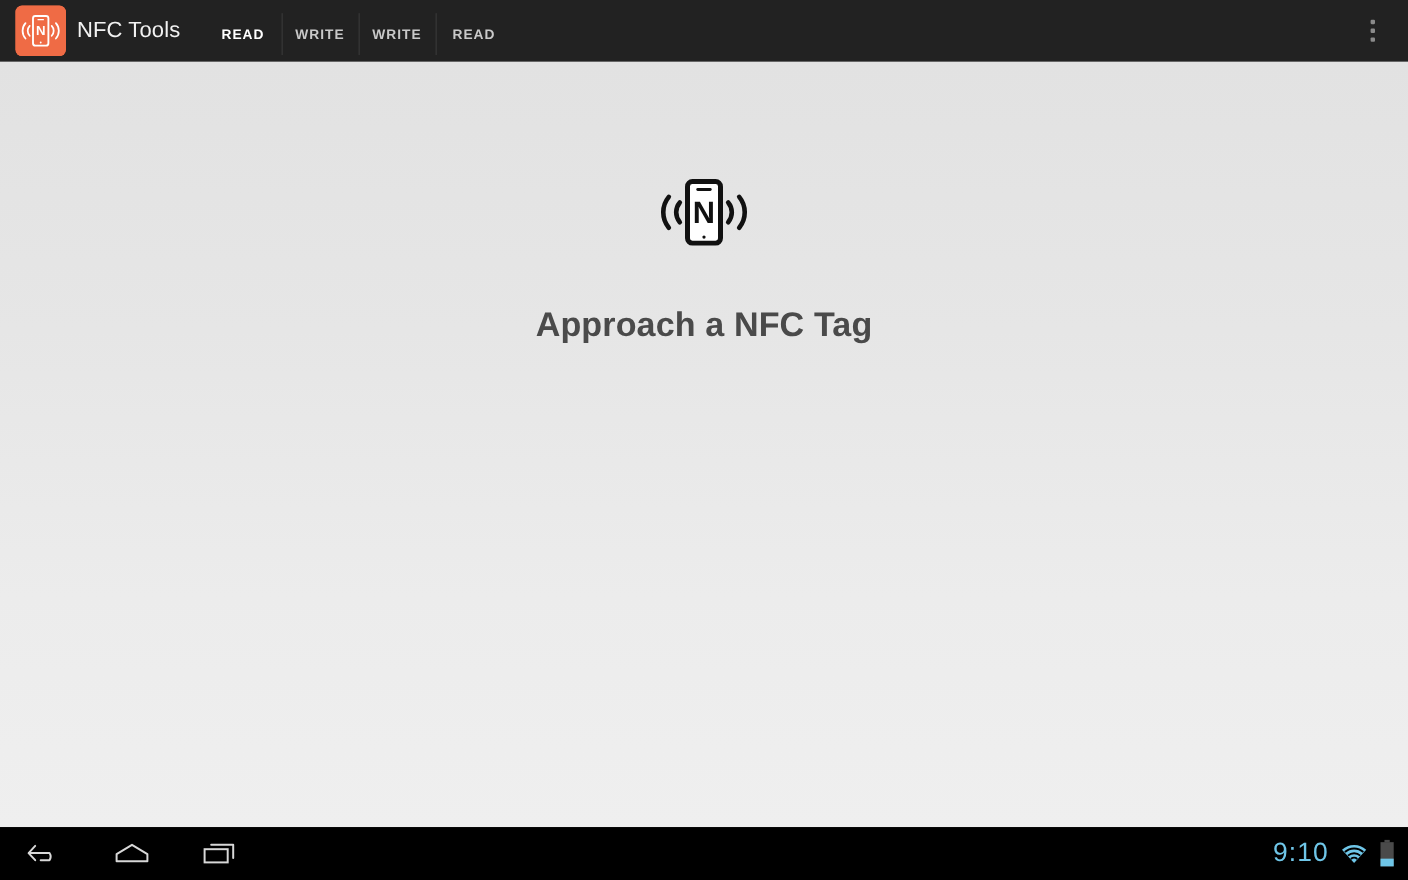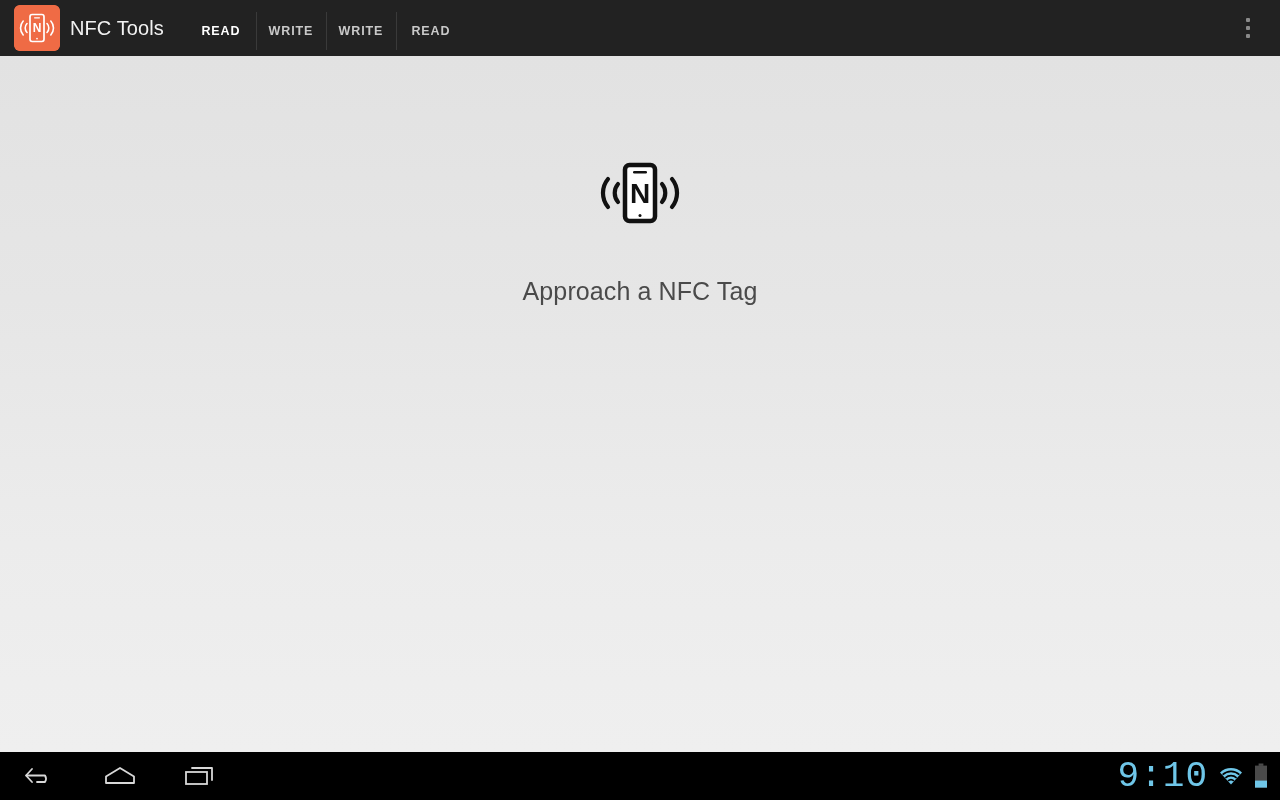--- a/index.html
+++ b/index.html
@@ -112,23 +112,23 @@
     flex-direction:column;
     align-items:center;
   }
   #nfc-graphic {
     margin-top:103px;
     width:96px; height:88px;
     display:block;
   }
   #prompt-text {
     margin-top:30px;
-    font-size:25px;
+    font-size:31px;
     color:#4a4a4a;
-    font-weight:400;
+    font-weight:700;
     letter-spacing:0.1px;
   }
 
   
   #navbar {
     flex:0 0 48px;
     height:48px;
     background:#000000;
     position:relative;
     display:flex;
@@ -145,24 +145,24 @@
   #status-area {
     position:absolute;
     right:12px; top:0;
     height:48px;
     display:flex;
     align-items:center;
     gap:10px;
   }
   #status-clock {
     color:#6fc6e8;
-    font-size:36px;
+    font-size:24px;
     font-weight:300;
     letter-spacing:1px;
-    font-family:Liberation Mono, monospace;
+    font-family:Liberation Sans, sans-serif;
   }
 </style>
 </head>
 <body>
 
 <div id="screen">
 
   <div id="action-bar">
 
     <div id="app-icon-wrap">

